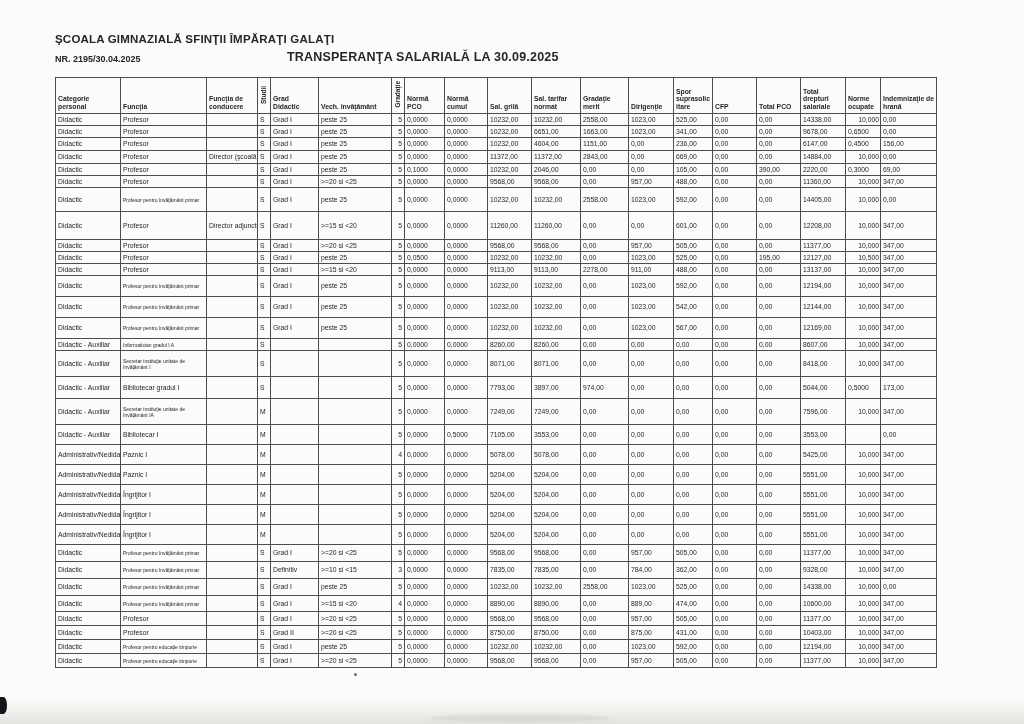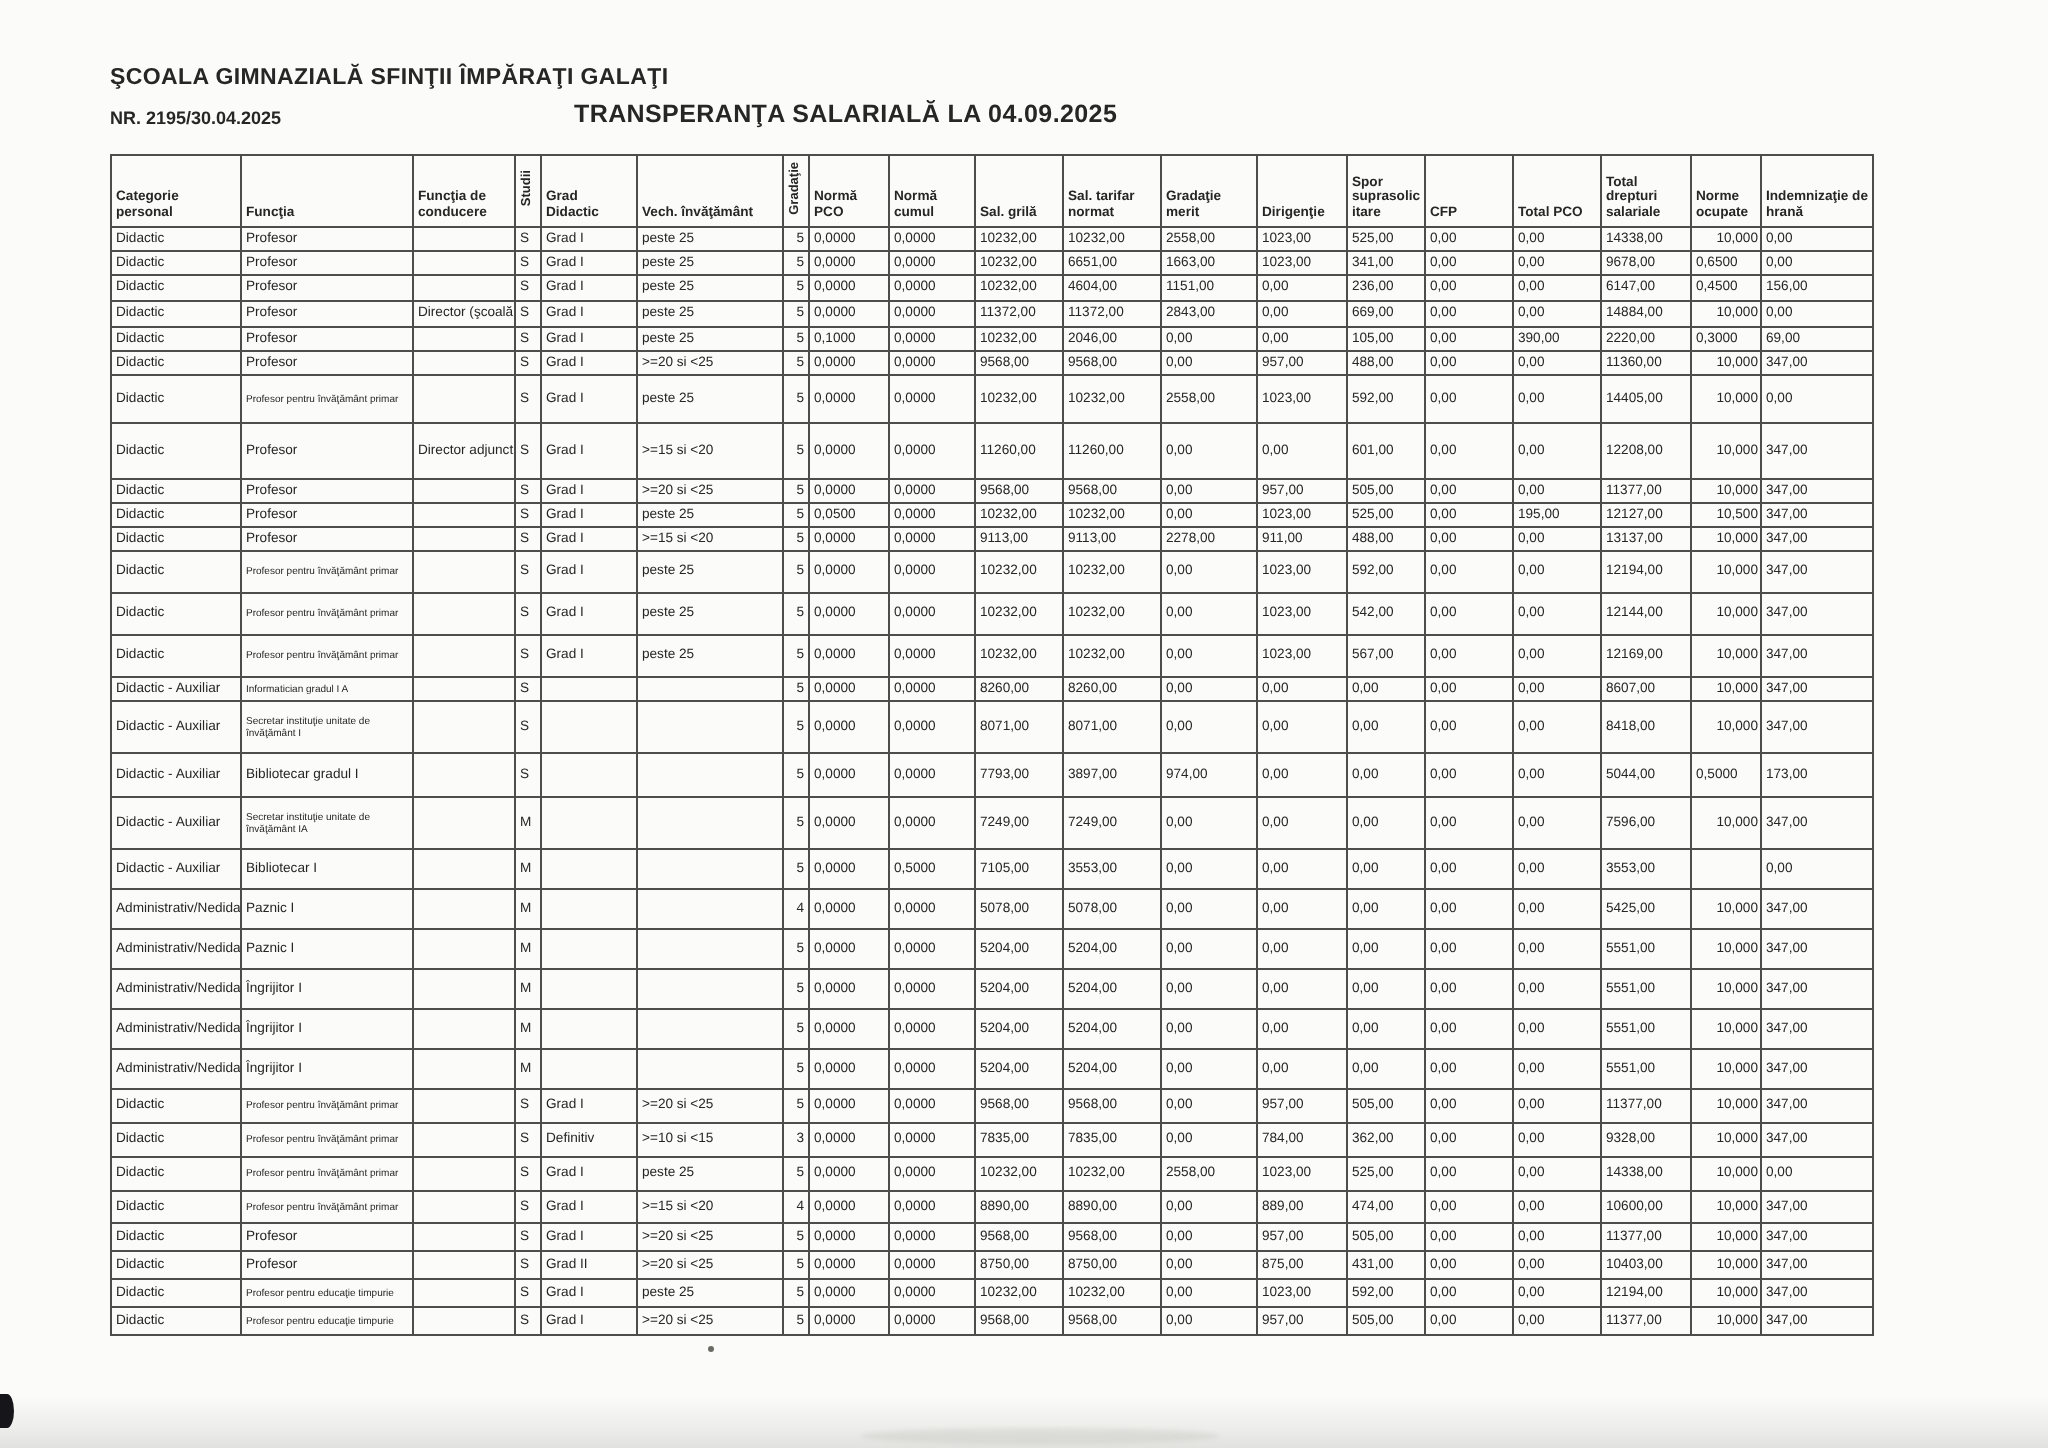--- a/index.html
+++ b/index.html
@@ -53,21 +53,21 @@
   .scan-corner-mark{position:absolute;left:0;bottom:10px;width:7px;height:17px;background:#15151a;border-radius:0 50% 50% 0;}
   .scan-dot{position:absolute;left:354px;top:673px;width:3px;height:3px;background:#6b6b66;border-radius:50%;}
   .scan-smudge{position:absolute;left:430px;bottom:2px;width:180px;height:8px;background:rgba(120,120,112,.12);border-radius:50%;filter:blur(1px);}
 </style>
 </head>
 <body>
 
 <div class="page">
   <div class="school-name">ŞCOALA GIMNAZIALĂ SFINŢII ÎMPĂRAŢI GALAŢI</div>
   <div class="doc-number">NR. 2195/30.04.2025</div>
-  <div class="doc-title">TRANSPERANŢA SALARIALĂ LA 04.09.2025</div>
+  <div class="doc-title">TRANSPERANŢA SALARIALĂ LA 30.09.2025</div>
 
   <table class="salary">
     <colgroup>
         <col style="width: 65px;">
         <col style="width: 86px;">
         <col style="width: 51px;">
         <col style="width: 13px;">
         <col style="width: 48px;">
         <col style="width: 73px;">
         <col style="width: 13px;">

